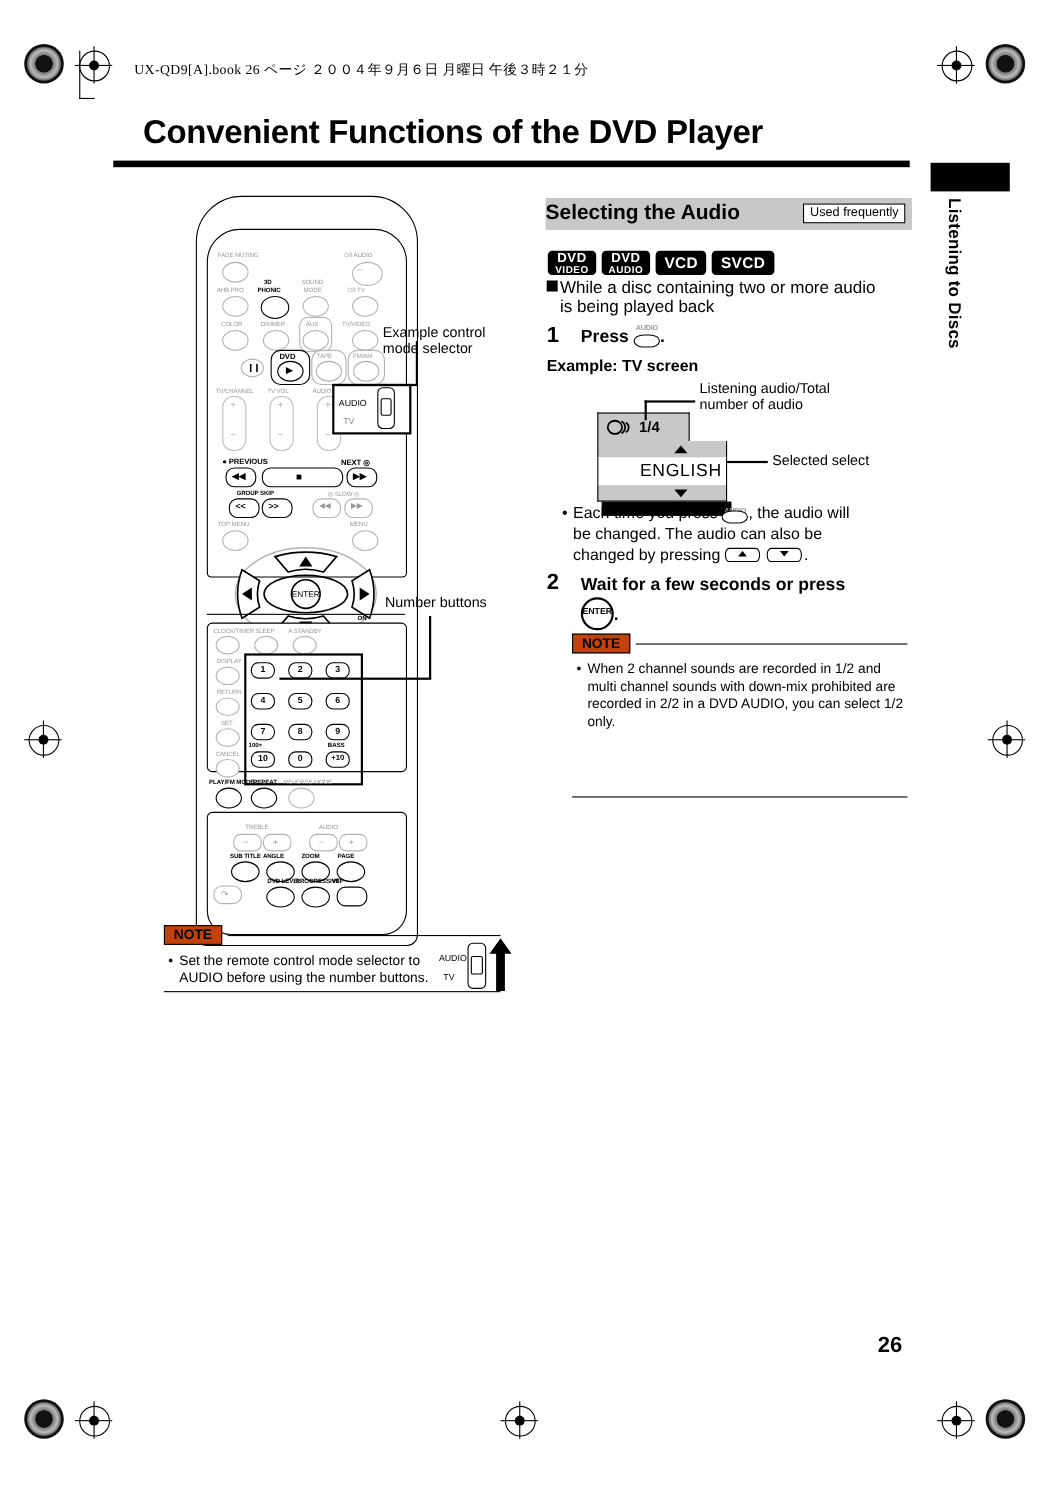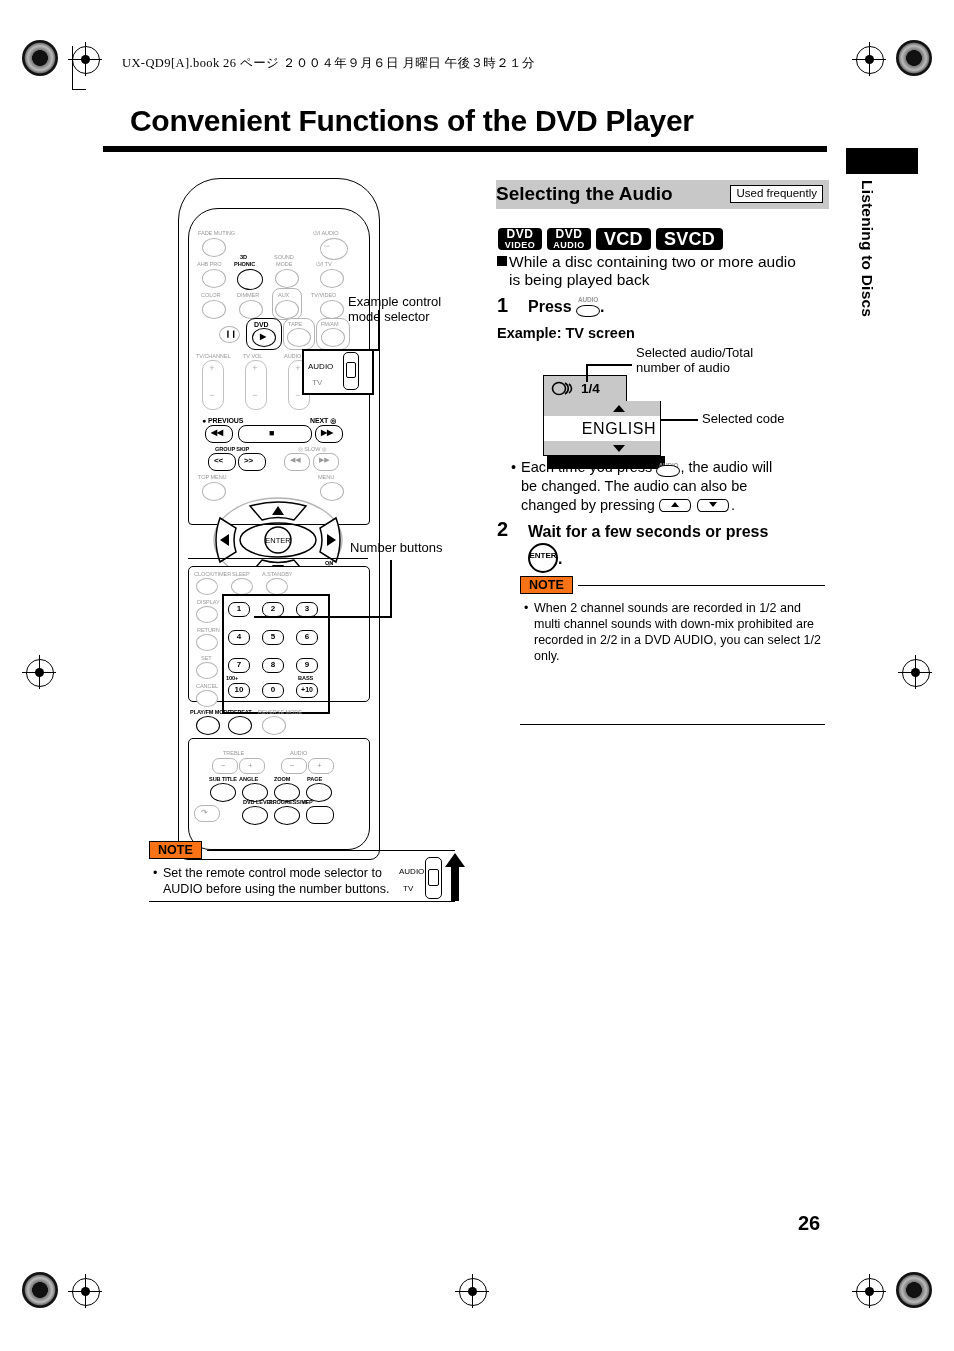--- a/index.html
+++ b/index.html
@@ -35,21 +35,21 @@
   .sec-head-txt{position:absolute;left:0;top:3px;font-size:19px;font-weight:bold;}
   .usedfreq{position:absolute;right:6px;top:5px;border:1.3px solid #000;background:#fff;
      padding:2px 5px 2px 5px;font-size:11.5px;line-height:1;}
 
   .badges{left:498px;top:228px;display:flex;gap:5px;align-items:flex-end;}
   .badge{background:#000;color:#fff;border-radius:4px;display:flex;flex-direction:column;
      align-items:center;justify-content:center;font-weight:bold;}
   .badge.two{width:44px;height:22px;padding:0;}
   .badge.two .b1{font-size:12px;line-height:11px;letter-spacing:.5px;}
   .badge.two .b2{font-size:9px;line-height:10px;letter-spacing:.5px;}
-  .badge.one{height:22px;padding:0 8px;font-size:18px;letter-spacing:.3px;}
+  .badge.one{height:22px;padding:0 8px;font-size:14px;letter-spacing:.3px;}
 
   .subhead{left:497px;top:253px;width:336px;font-size:15.5px;line-height:18px;}
   .sq{display:inline-block;width:10px;height:10px;background:#000;margin-right:2px;vertical-align:1px;}
   .subhead .ind{display:block;padding-left:12px;}
 
   .step{position:absolute;font-size:16px;font-weight:bold;}
   .stepnum{position:absolute;font-size:20px;font-weight:bold;}
 
   .audio-btn{display:inline-block;position:relative;width:24px;height:16px;vertical-align:-3px;}
   .audio-btn .cap{position:absolute;left:0;top:6px;width:22px;height:10px;border:1.7px solid #000;
@@ -84,21 +84,21 @@
   .tri-up{width:0;height:0;border-left:6px solid transparent;border-right:6px solid transparent;border-bottom:7px solid #000;}
   .tri-dn{width:0;height:0;border-left:6px solid transparent;border-right:6px solid transparent;border-top:7px solid #000;}
 
   .callout-txt{position:absolute;font-size:13px;line-height:15px;}
   .ln{position:absolute;background:#000;}
 
   .bullet{position:absolute;font-size:14.5px;line-height:19px;}
 
   
   .notebox{position:absolute;}
-  .notebox .tag{position:absolute;left:0;top:0;border:1.6px solid #000;background:#f97316;
+  .notebox .tag{position:absolute;left:0;top:0;border:1.6px solid #000;background:#c2410c;
       padding:1px 8px;font-size:12.5px;font-weight:bold;z-index:2;}
   .notebox .topline{position:absolute;left:0;top:9px;height:0;border-top:1.3px solid #000;}
   .notebox .botline{position:absolute;left:0;height:0;border-top:1.3px solid #000;}
   .notebox .body{position:absolute;font-size:12.5px;line-height:16px;}
   .notebox .li{position:relative;padding-left:10px;margin-bottom:0;}
   .notebox .li:before{content:"\2022";position:absolute;left:0;top:0;}
 
   
   .remote-wrap{left:150px;top:178px;width:320px;height:740px;}
   .remote-body{position:absolute;left:28px;top:0;width:200px;height:680px;
@@ -233,24 +233,24 @@
   <div class="row namerow">ENGLISH</div>
   <div class="row arrowrow">
       <span class="tri-dn"></span>
     </div>
   <div class="botbar"></div>
 </div>
 
 <div class="ln" style="left:586px;top:364px;width:1.6px;height:18px;"></div>
 <div class="ln" style="left:586px;top:364px;width:46px;height:1.6px;"></div>
 <div class="callout-txt" style="left:636px;top:345px;width:190px;">
-  <span>Selected audio/Total</span><br><span>number of audio</span>
+  <span>Listening audio/Total</span><br><span>number of audio</span>
 </div>
 <div class="ln" style="left:661px;top:419px;width:37px;height:1.6px;"></div>
-<div class="callout-txt" style="left:702px;top:411px;">Selected code</div>
+<div class="callout-txt" style="left:702px;top:411px;">Selected select</div>
 
 <div class="bullet" style="left:521px;top:458px;width:300px;">
   <span style="position:absolute;left:-10px;">•</span>
   <span>Each time you press</span>
   <span class="audio-btn">
     <span class="lbl">AUDIO</span><span class="cap"></span>
   </span><span>, the audio will</span><br>
   <span>be changed. The audio can also be</span><br>
   <span>changed by pressing</span>
   <span class="updn up"><span class="body"></span><span class="tri"></span></span>

